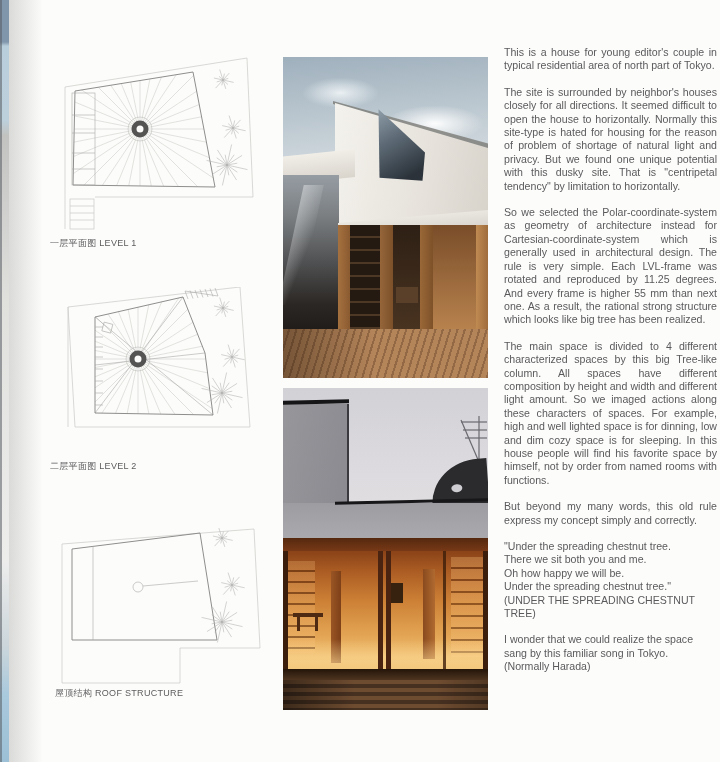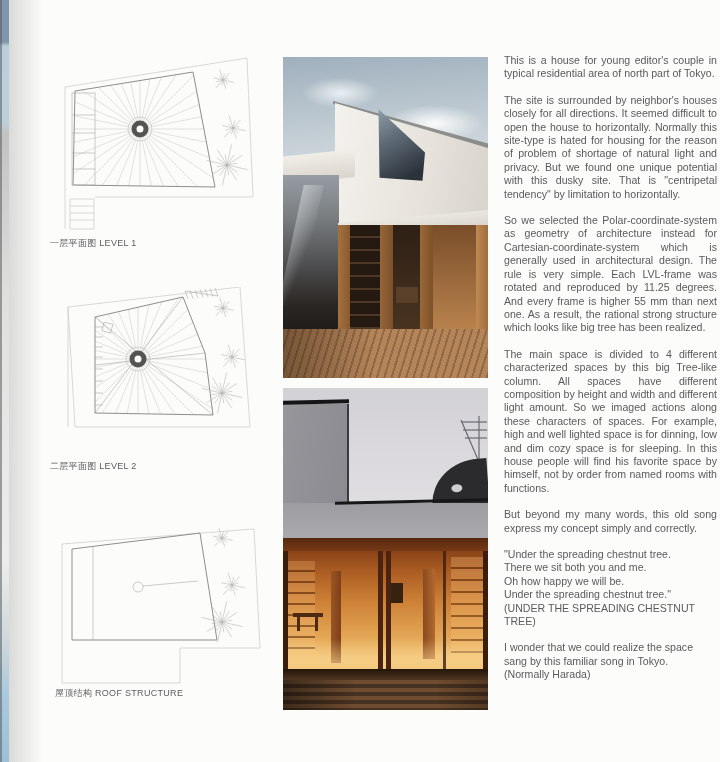--- a/index.html
+++ b/index.html
@@ -114,21 +114,21 @@
   .p2-shadow{left:0;top:281px;width:205px;height:12px;
     background:linear-gradient(180deg,#241509,#513722);}
   .p2-deck{left:0;top:292px;width:205px;height:30px;
     background:
       linear-gradient(90deg,rgba(0,0,0,.45),rgba(0,0,0,0) 35%,rgba(0,0,0,0) 75%,rgba(0,0,0,.25)),
       repeating-linear-gradient(180deg,#6e4c30 0 4px,#463020 4px 8px);}
   .branch-svg{left:62px;top:168px;}
 
   
   .article{position:absolute;left:504px;top:46px;width:213px;}
-  .article p{margin:8px 0 13px;font-size:10.6px;line-height:13.4px;text-align:justify;
+  .article p{margin:0 0 13px;font-size:10.6px;line-height:13.4px;text-align:justify;
     color:#5a5a5d;white-space:pre-line;}
   .article p.verse{text-align:left;}
 
   
   .footer{position:absolute;left:27px;top:730px;white-space:nowrap;}
   .page-num{font-family:"Liberation Serif",serif;font-size:12.5px;font-weight:bold;
     color:#2f2f38;letter-spacing:1px;}
   .slash{color:#8aa0b4;font-size:11px;margin:0 4px;}
   .footer-title{font-size:9px;font-weight:bold;letter-spacing:1.05px;color:#abc9e0;}
 </style>
@@ -491,21 +491,21 @@
     </div>
     <div class="p2-shadow"></div>
     <div class="p2-deck"></div>
   </div>
 
   <div class="article">
     <p>This is a house for young editor's couple in typical residential area of north part of Tokyo.</p>
     <p>The site is surrounded by neighbor's houses closely for all directions. It seemed difficult to open the house to horizontally. Normally this site-type is hated for housing for the reason of problem of shortage of natural light and privacy. But we found one unique potential with this dusky site. That is "centripetal tendency" by limitation to horizontally.</p>
     <p>So we selected the Polar-coordinate-system as geometry of architecture instead for Cartesian-coordinate-system which is generally used in architectural design. The rule is very simple. Each LVL-frame was rotated and reproduced by 11.25 degrees. And every frame is higher 55 mm than next one. As a result, the rational strong structure which looks like big tree has been realized.</p>
     <p>The main space is divided to 4 different characterized spaces by this big Tree-like column. All spaces have different composition by height and width and different light amount. So we imaged actions along these characters of spaces. For example, high and well lighted space is for dinning, low and dim cozy space is for sleeping. In this house people will find his favorite space by himself, not by order from named rooms with functions.</p>
-    <p>But beyond my many words, this old song express my concept simply and correctly.</p>
+    <p>But beyond my many words, this old rule express my concept simply and correctly.</p>
     <p class="verse">"Under the spreading chestnut tree.
 There we sit both you and me.
 Oh how happy we will be.
 Under the spreading chestnut tree."
 (UNDER THE SPREADING CHESTNUT TREE)</p>
     <p class="verse">I wonder that we could realize the space sang by this familiar song in Tokyo.
 (Normally Harada)</p>
   </div>
 
 

